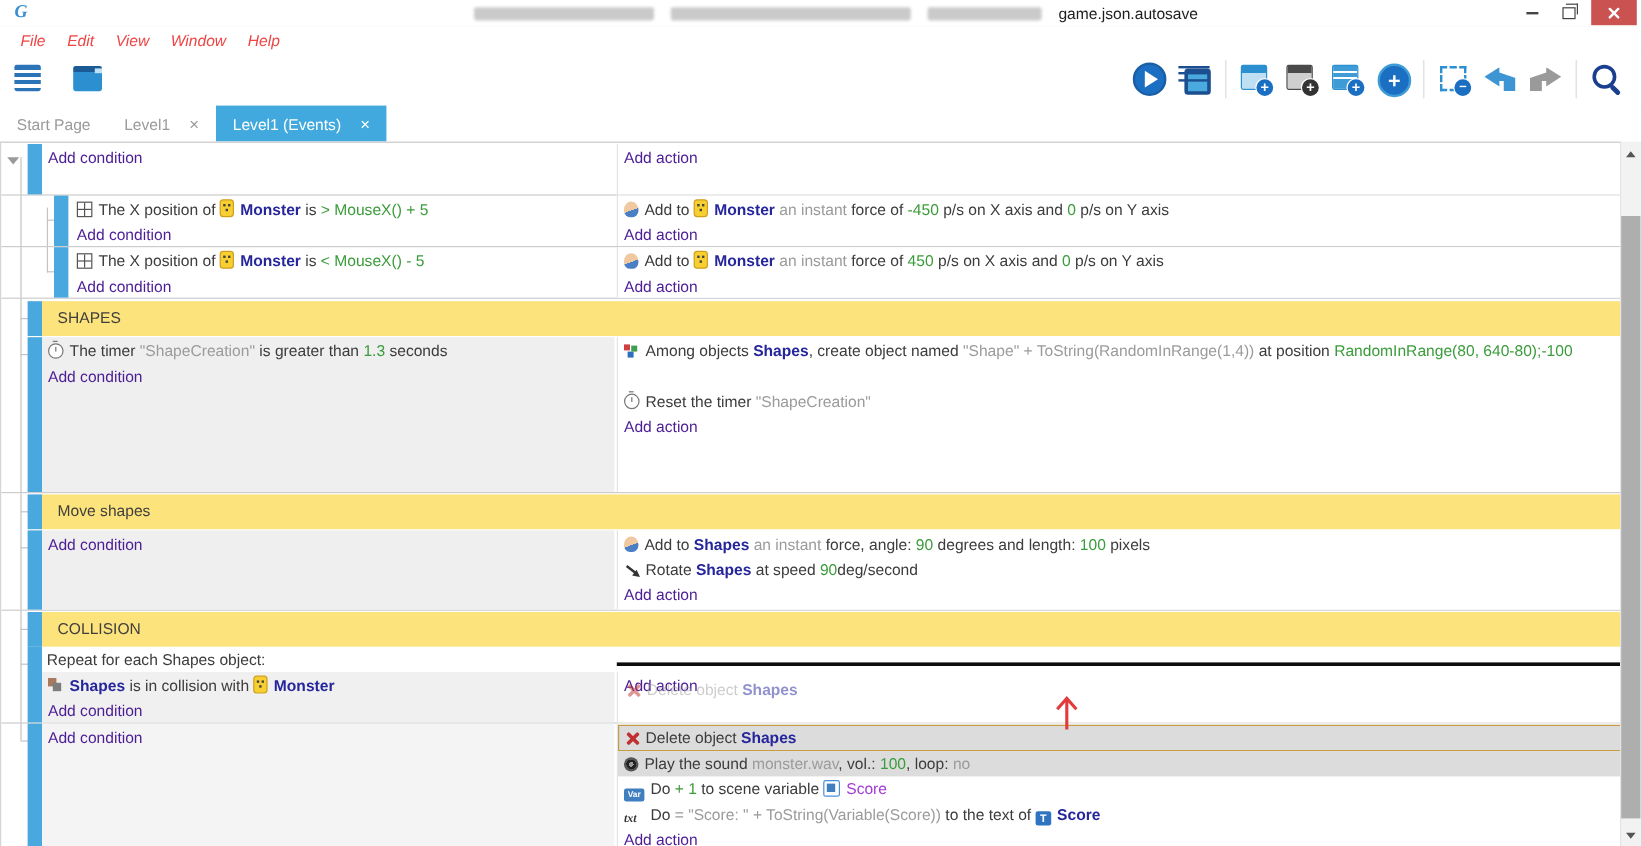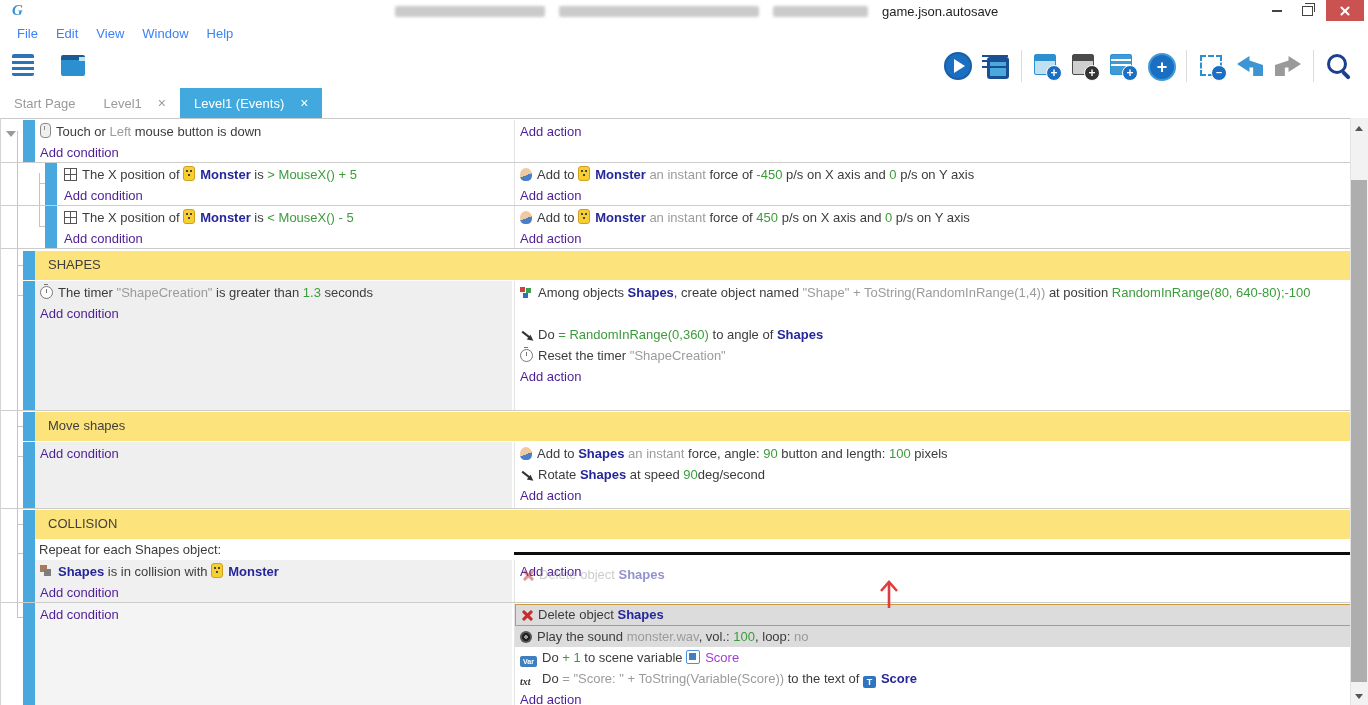--- a/index.html
+++ b/index.html
@@ -19,21 +19,21 @@
   .wb-restore i{position:relative;width:9px;height:8px;border:1px solid #444;background:#fff;}
   .wb-restore i::before{content:"";position:absolute;left:2px;top:-4px;width:9px;height:8px;border:1px solid #444;border-bottom:none;border-left:none;}
   .wb-close{right:4px;width:38px;background:#ca5251;}
   .wb-close i{position:relative;width:12px;height:12px;}
   .wb-close i::before,.wb-close i::after{content:"";position:absolute;left:0;top:5px;width:12px;height:2px;background:#fff;border-radius:1px;}
   .wb-close i::before{transform:rotate(45deg);}
   .wb-close i::after{transform:rotate(-45deg);}
 
   
   .menubar{position:absolute;top:22px;left:0;right:0;height:22px;display:flex;align-items:center;padding-left:8px;background:#fff;}
-  .menu-item{padding:0 9px;color:#3b82f6;}
+  .menu-item{padding:0 9px;color:#ef4444;font-style:italic;}
 
   
   .toolbar{position:absolute;top:44px;left:0;right:0;height:44px;background:#fff;display:flex;align-items:center;}
   .tbleft{display:flex;align-items:center;padding-left:6px;gap:8px;}
   .tbright{margin-left:auto;display:flex;align-items:center;padding-right:10px;}
   .tsep{width:1px;height:32px;background:#dcdcdc;margin:0 6px;}
   .tb{width:30px;height:30px;position:relative;display:inline-block;margin:0 4px;cursor:pointer;}
   .tbL{width:32px;height:32px;}
   .tb-project-manager::before{content:"";position:absolute;left:2px;top:4px;width:22px;height:22px;border-radius:2px;
       background:linear-gradient(#2b74b8 0 4px,#fff 4px 7px,#2b74b8 7px 10px,#fff 10px 13px,#2b74b8 13px 16px,#fff 16px 19px,#2b74b8 19px);}
@@ -219,21 +219,20 @@
     <div class="hstub" style="left:16px;top:405px"></div>
     <div class="hstub" style="left:16px;top:434px"></div>
     <div class="hstub" style="left:16px;top:498px"></div>
     <div class="vline" style="left:38px;top:54px;height:54px"></div>
     <div class="hstub" style="left:38px;top:64px"></div>
     <div class="hstub" style="left:38px;top:107px"></div>
 
     <div class="evt" style="top:1px;height:43px">
       <div class="bar" style="left:22px"></div>
       <div class="cellL" style="left:34px;width:477px">
-          <div class="row"><span class="ic ic-mouse"></span><span class="sg-t">Touch or </span><span class="sg-gy">Left</span><span class="sg-t"> mouse button is down</span></div>
           <div class="row ph"><span class="sg-ph">Add condition</span></div>
         </div>
       <div class="cellR">
           <div class="row ph"><span class="sg-ph">Add action</span></div>
         </div>
     </div>
 
     <div class="evt" style="top:44px;height:43px">
       <div class="bar" style="left:44px"></div>
       <div class="cellL" style="left:58px;width:453px">
@@ -264,38 +263,37 @@
     </div>
 
     <div class="evt" style="top:162px;height:130px">
       <div class="bar" style="left:22px"></div>
       <div class="cellL" style="left:34px;width:477px;background:#efefef">
           <div class="row"><span class="ic ic-timer"></span><span class="sg-t">The timer </span><span class="sg-gy">"ShapeCreation"</span><span class="sg-t"> is greater than </span><span class="sg-g">1.3</span><span class="sg-t"> seconds</span></div>
           <div class="row ph"><span class="sg-ph">Add condition</span></div>
         </div>
       <div class="cellR">
           <div class="row wrap2"><span class="ic ic-create"></span><span class="sg-t">Among objects </span><span class="sg-obj">Shapes</span><span class="sg-t">, create object named </span><span class="sg-gy">"Shape" + ToString(RandomInRange(1,4))</span><span class="sg-t"> at position </span><span class="sg-g">RandomInRange(80, 640-80);-100</span></div>
-          <div class="row"><span class="ic ic-angle"></span><span class="sg-t">Do </span><span class="sg-g">= RandomInRange(0,360)</span><span class="sg-t"> to angle of </span><span class="sg-obj">Shapes</span></div>
           <div class="row"><span class="ic ic-timer"></span><span class="sg-t">Reset the timer </span><span class="sg-gy">"ShapeCreation"</span></div>
           <div class="row ph"><span class="sg-ph">Add action</span></div>
         </div>
     </div>
 
     <div class="comment" style="top:293px;height:29px">
       <div class="bar" style="left:22px"></div>
       <div class="ctext">Move shapes</div>
     </div>
 
     <div class="evt" style="top:323px;height:67px">
       <div class="bar" style="left:22px"></div>
       <div class="cellL" style="left:34px;width:477px;background:#efefef">
           <div class="row ph"><span class="sg-ph">Add condition</span></div>
         </div>
       <div class="cellR">
-          <div class="row"><span class="ic ic-hand"></span><span class="sg-t">Add to </span><span class="sg-obj">Shapes</span><span class="sg-gy"> an instant </span><span class="sg-t">force, angle: </span><span class="sg-g">90</span><span class="sg-t"> button and length: </span><span class="sg-g">100</span><span class="sg-t"> pixels</span></div>
+          <div class="row"><span class="ic ic-hand"></span><span class="sg-t">Add to </span><span class="sg-obj">Shapes</span><span class="sg-gy"> an instant </span><span class="sg-t">force, angle: </span><span class="sg-g">90</span><span class="sg-t"> degrees and length: </span><span class="sg-g">100</span><span class="sg-t"> pixels</span></div>
           <div class="row"><span class="ic ic-angle"></span><span class="sg-t">Rotate </span><span class="sg-obj">Shapes</span><span class="sg-t"> at speed </span><span class="sg-g">90</span><span class="sg-t">deg/second</span></div>
           <div class="row ph"><span class="sg-ph">Add action</span></div>
         </div>
     </div>
 
     <div class="comment" style="top:391px;height:29px">
       <div class="bar" style="left:22px"></div>
       <div class="ctext">COLLISION</div>
     </div>
 

